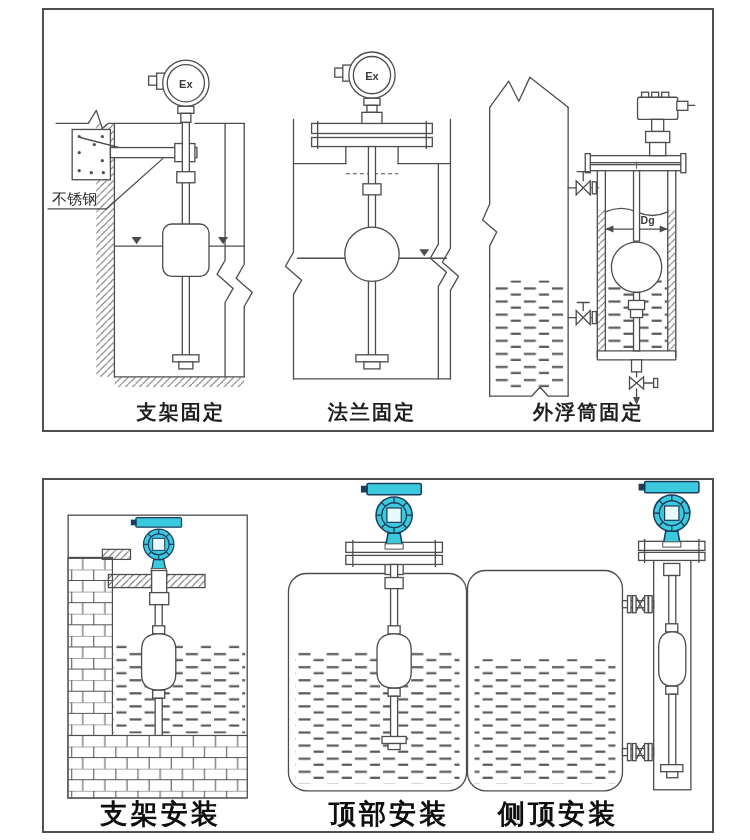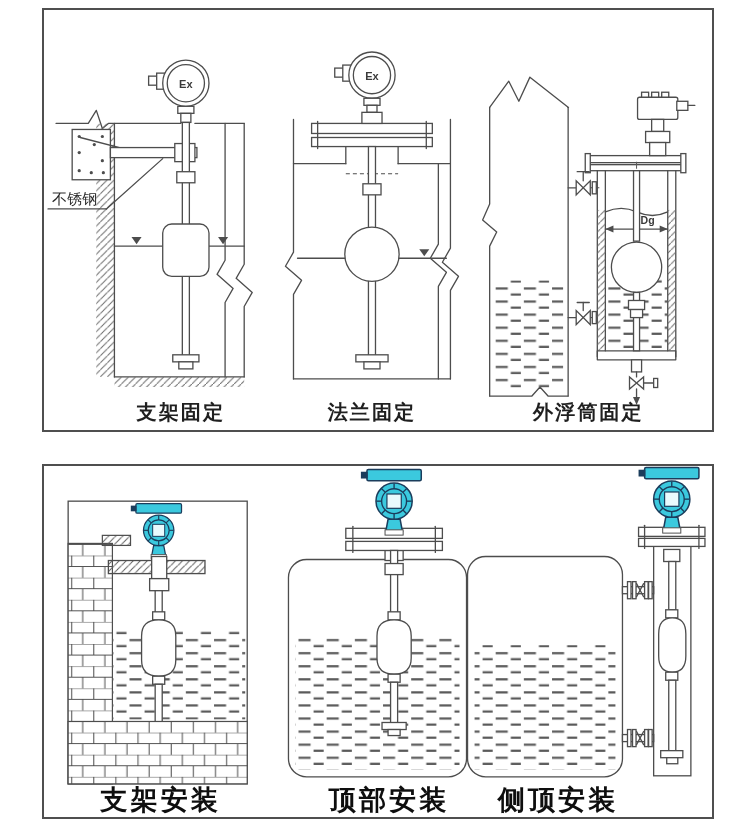--- a/index.html
+++ b/index.html
@@ -1,20 +1,20 @@
 <!DOCTYPE html>
 <html><head>
 <meta charset="utf-8">
 <style>
   html,body{margin:0;padding:0;background:#ffffff;}
   .page{position:relative;width:750px;height:840px;background:#fff;overflow:hidden;
         font-family:"Liberation Sans","DejaVu Sans",sans-serif;}
   .panel{position:absolute;background:#fff;border:2px solid #4f4f4f;}
   .panel-top{left:42px;top:8px;width:668px;height:420px;}
-  .panel-bottom{left:42px;top:464px;width:668px;height:351px;}
+  .panel-bottom{left:42px;top:478px;width:668px;height:351px;}
   .panel svg{display:block;width:100%;height:100%;}
 
   
   .ln{stroke:#4d4d4d;fill:none;stroke-width:1.3;stroke-linecap:round;stroke-linejoin:round;}
   .wf{fill:#ffffff;stroke:#4d4d4d;stroke-width:1.3;}
   .dk{fill:#4d4d4d;stroke:none;}
   .dsh{stroke:#4d4d4d;stroke-width:1;stroke-dasharray:4 3;fill:none;}
   .dd{stroke:#5a5a5a;stroke-width:1;stroke-dasharray:7 3 1.5 3;fill:none;}
   .cy{fill:#3bc9de;stroke:#1b3d5c;stroke-width:2;}
   .cyl{stroke:#1b3d5c;stroke-width:1.8;fill:none;}

